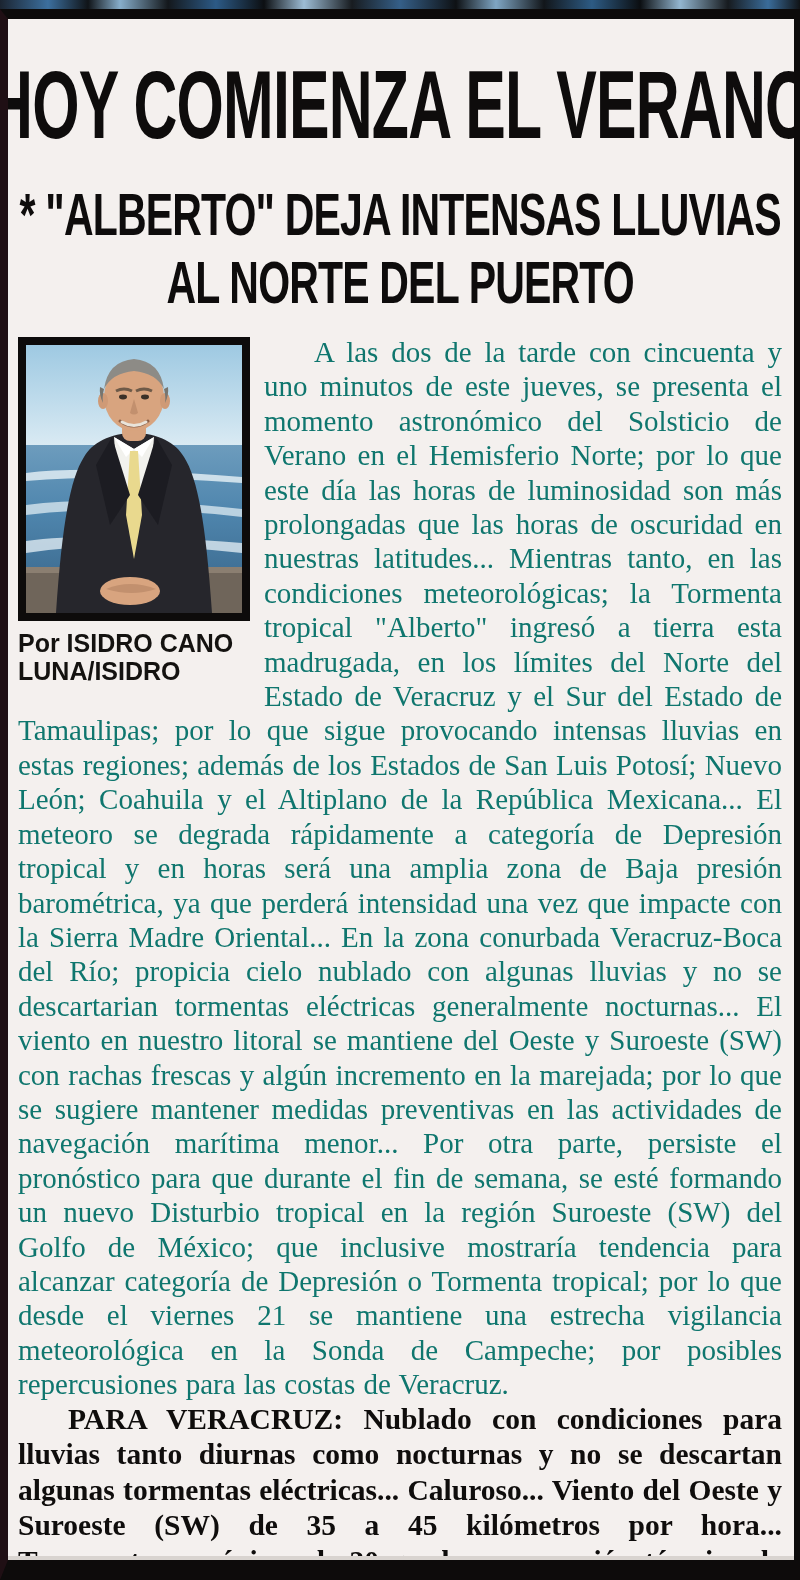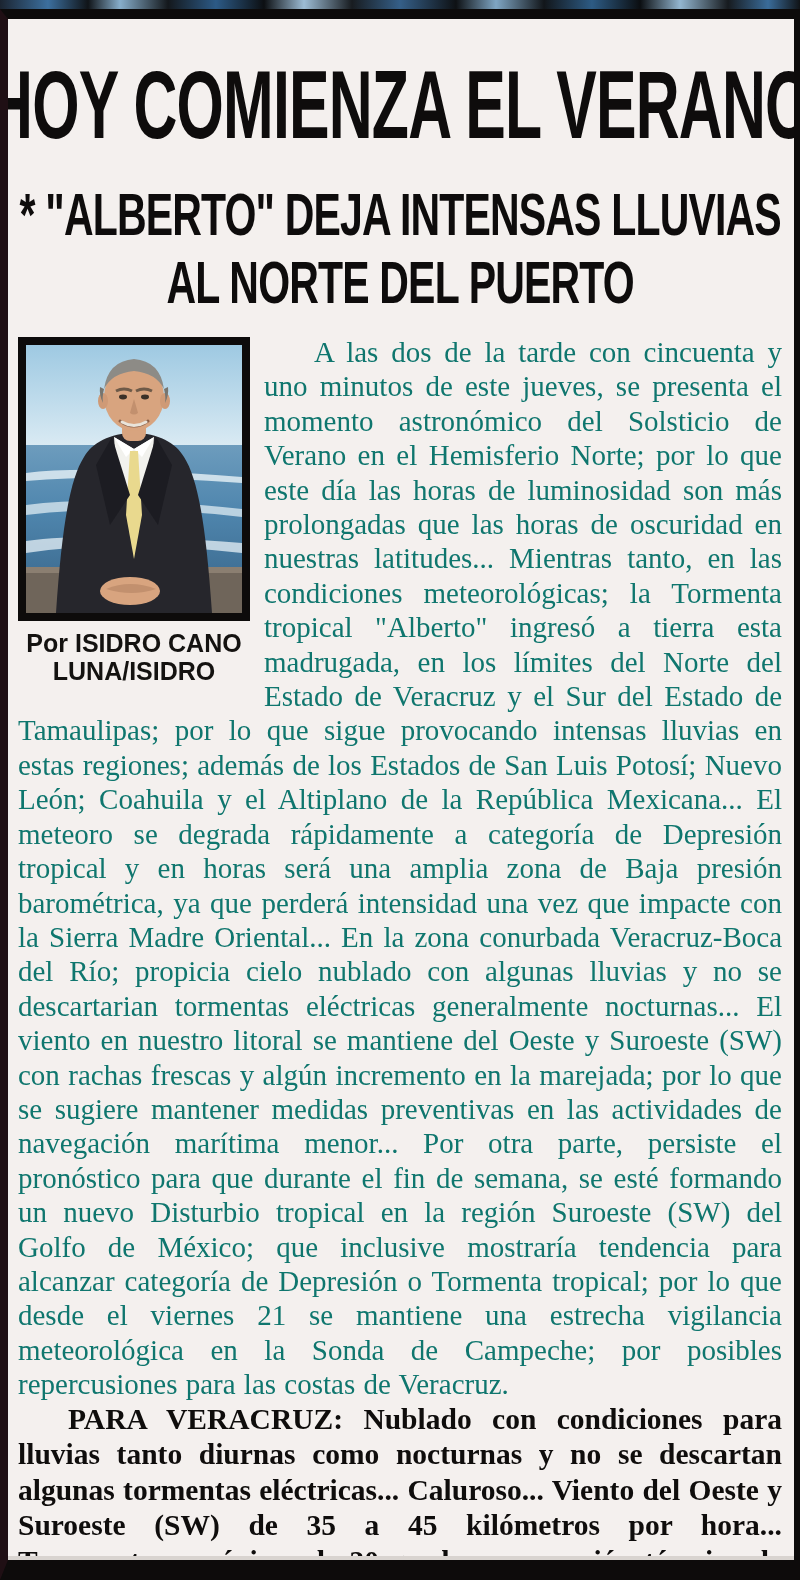--- a/index.html
+++ b/index.html
@@ -97,21 +97,21 @@
     border: 8px solid #0d0b0b;
     background: #9ec9e2;
   }
   .photo-frame svg { display: block; width: 100%; height: 100%; }
   .photo-caption {
     margin-top: 8px;
     font-family: "Liberation Sans", sans-serif;
     font-weight: bold;
     font-size: 25px;
     line-height: 28px;
-    text-align: center;
+    text-align: left;
     color: #141210;
   }
   .body-par {
     margin: 0;
     font-family: Liberation Serif, serif;
     font-size: 29px;
     line-height: 34.4px;
     text-align: justify;
     text-indent: 50px;
     word-spacing: 1px;

